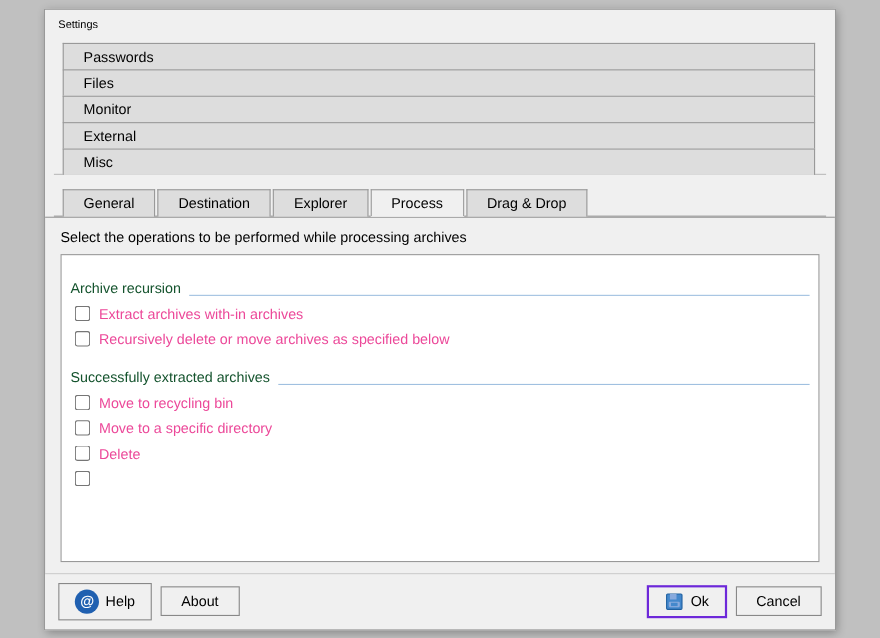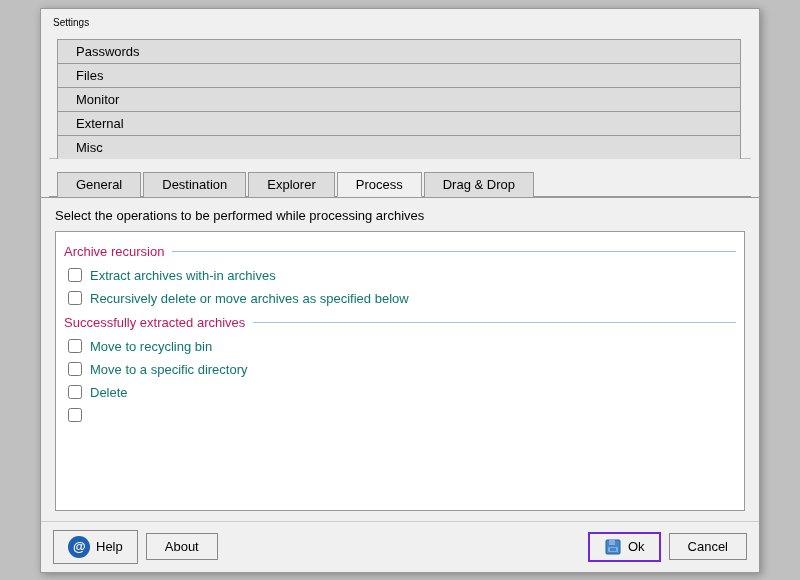--- a/index.html
+++ b/index.html
@@ -68,26 +68,26 @@
     }
     .list-box {
       border: 1px solid #999;
       background: #fff;
       height: 280px;
       overflow-y: auto;
       padding: 6px 4px;
       position: relative;
     }
     .section-header {
-      color: #be185d;
+      color: #14532d;
       font-size: 13px;
       font-weight: normal;
       display: flex;
-      align-items: center;
-      margin: 6px 4px 6px 4px;
+      align-items: flex-end;
+      margin: 16px 4px 6px 4px;
     }
     .section-header::after {
       content: '';
       flex: 1;
       height: 1px;
       background: #a0c0e0;
       margin-left: 8px;
     }
     .checkbox-item {
       display: flex;
@@ -95,21 +95,21 @@
       padding: 3px 4px 3px 8px;
       margin-bottom: 2px;
     }
     .checkbox-item input[type="checkbox"] {
       width: 14px;
       height: 14px;
       margin-right: 8px;
       flex-shrink: 0;
     }
     .checkbox-item label {
-      color: #0f766e;
+      color: #ec4899;
       font-size: 13px;
       cursor: pointer;
     }
     .bottom-bar {
       display: flex;
       align-items: center;
       padding: 8px 12px;
       border-top: 1px solid #ccc;
       background: #f0f0f0;
       gap: 8px;

